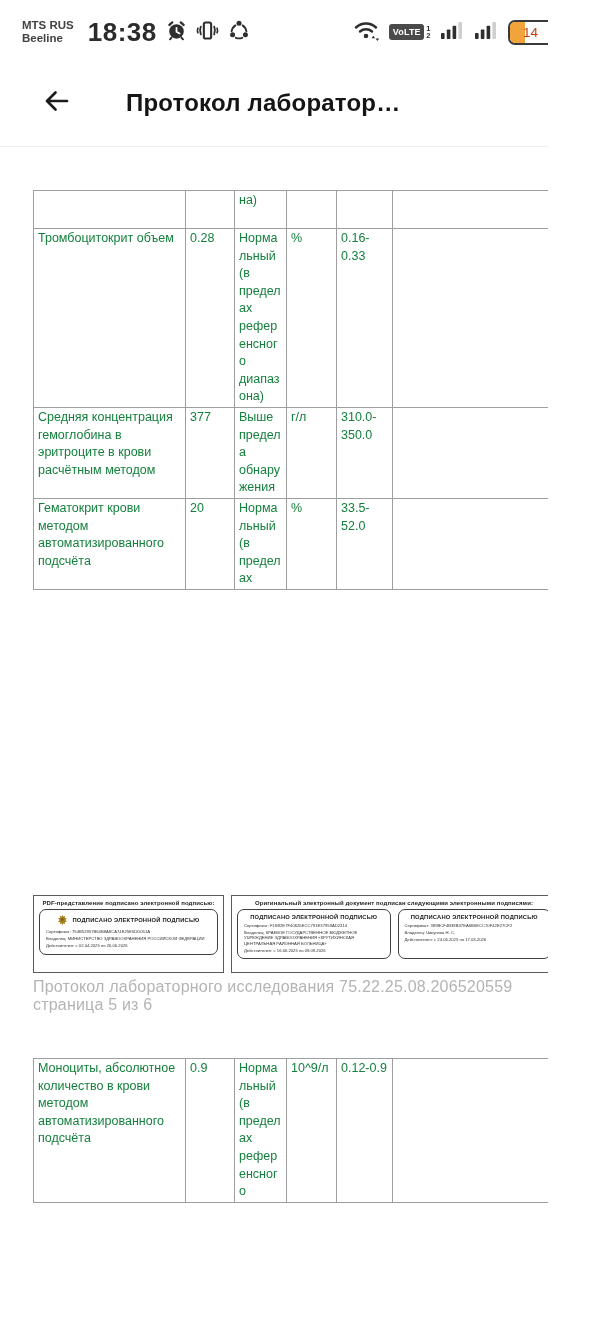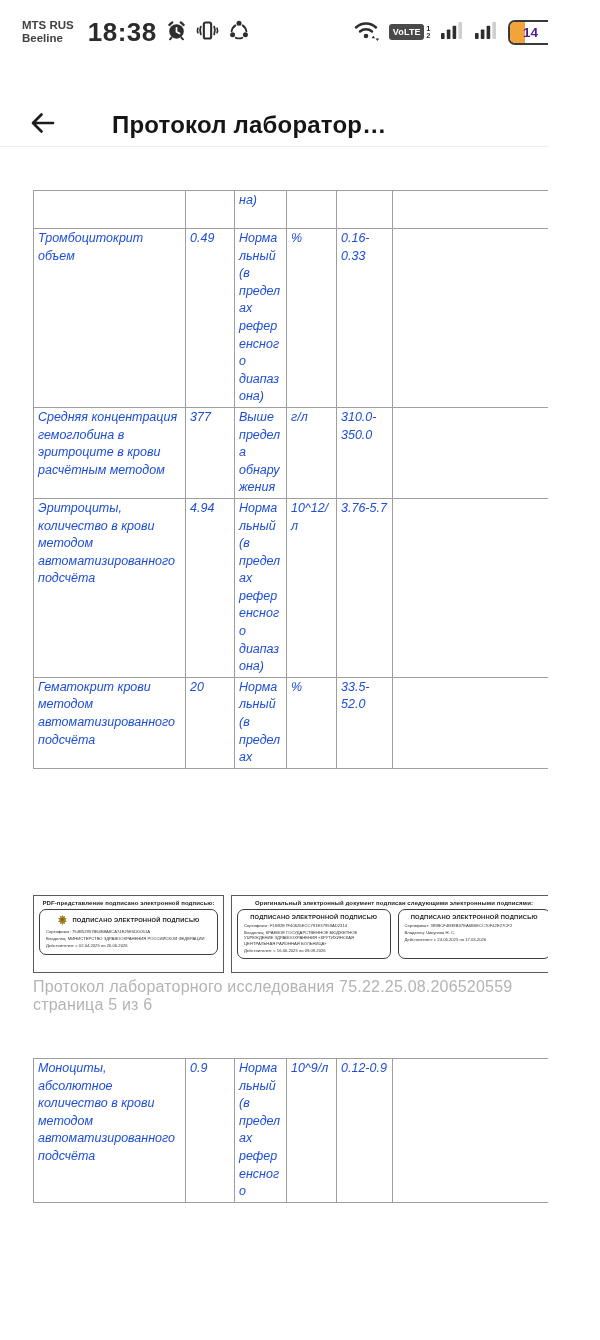--- a/index.html
+++ b/index.html
@@ -14,33 +14,33 @@
   .time{font-size:26px;font-weight:600;color:#2b2b2b;letter-spacing:.5px;margin:0 0 0 6px;}
   .sb-right{display:flex;align-items:center;gap:9px;}
   .volte-wrap{display:flex;align-items:center;gap:2px;}
   .volte-badge{background:#4a4a4a;color:#fff;font-size:9px;font-weight:700;
     padding:3px 3.5px;border-radius:3px;letter-spacing:.2px;}
   .volte-sims{display:flex;flex-direction:column;font-size:7.5px;font-weight:700;color:#2e2e2e;line-height:7.5px;}
   .battery-group{display:flex;align-items:center;}
   .battery{width:42px;height:21px;border:2px solid #3a3a3a;border-radius:7px;position:relative;
     display:inline-flex;align-items:center;justify-content:center;background:#fff;overflow:hidden;}
   .battery-fill{position:absolute;left:0;top:0;bottom:0;width:15px;background:#f2a33a;}
-  .battery-num{position:relative;font-size:13.5px;font-weight:700;color:#4c1d95;}
+  .battery-num{position:relative;font-size:13.5px;font-weight:400;color:#c2410c;}
   .battery-nub{width:3px;height:9px;background:#3a3a3a;border-radius:0 2px 2px 0;margin-left:1.5px;}
 
   
-  .app-header{position:absolute;top:90px;left:0;width:600px;height:70px;display:flex;
-    align-items:center;padding-left:24px;box-sizing:border-box;}
+  .app-header{position:absolute;top:68px;left:0;width:600px;height:70px;display:flex;
+    align-items:center;padding-left:38px;box-sizing:border-box;}
   .back-button{width:36px;height:36px;display:flex;align-items:center;justify-content:center;cursor:pointer;}
   .page-title{font-size:24px;font-weight:700;color:#151515;margin-left:52px;letter-spacing:.2px;}
   .header-divider{position:absolute;top:146px;left:0;width:600px;border-top:1px solid #ededed;}
 
   
   .doc{position:absolute;top:147px;left:0;right:0;bottom:0;}
-  .lab-table{border-collapse:collapse;table-layout:fixed;width:523px;font-size:12.5px;color:#1d4ed8;position:absolute;left:33px;font-style:italic;}
+  .lab-table{border-collapse:collapse;table-layout:fixed;width:523px;font-size:12.5px;color:#15803d;position:absolute;left:33px;}
   .lab-table td{border:1px solid #9e9e9e;vertical-align:top;padding:1px 3px 1px 4px;
     line-height:17.6px;overflow-wrap:anywhere;word-break:break-word;}
   .table-p5{top:43px;}
   .table-p6{top:911px;}
 
   
   .sig-area{position:absolute;top:748px;left:33px;width:524px;height:78px;display:flex;gap:7px;box-sizing:border-box;}
   .sig-box{border:1px solid #5a5a5a;background:#fff;box-sizing:border-box;padding:3px 5px 4px;}
   .sig-left{width:191px;}
   .sig-right{flex:1;}
@@ -170,40 +170,32 @@
         <tr style="height:38px">
           <td></td>
           <td></td>
           <td>на)</td>
           <td></td>
           <td></td>
           <td></td>
         </tr>
         <tr style="height:150px">
           <td>Тромбоцитокрит объем</td>
-          <td>0.49</td>
+          <td>0.28</td>
           <td>Нормальный (в пределах референсного диапазона)</td>
           <td>%</td>
           <td>0.16-0.33</td>
           <td></td>
         </tr>
         <tr style="height:86px">
           <td>Средняя концентрация гемоглобина в эритроците в крови расчётным методом</td>
           <td>377</td>
           <td>Выше предела обнаружения</td>
           <td>г/л</td>
           <td>310.0-350.0</td>
-          <td></td>
-        </tr>
-        <tr style="height:149px">
-          <td>Эритроциты, количество в крови методом автоматизированного подсчёта</td>
-          <td>4.94</td>
-          <td>Нормальный (в пределах референсного диапазона)</td>
-          <td>10^12/л</td>
-          <td>3.76-5.7</td>
           <td></td>
         </tr>
         <tr style="height:85px">
           <td>Гематокрит крови методом автоматизированного подсчёта</td>
           <td>20</td>
           <td>Нормальный (в пределах</td>
           <td>%</td>
           <td>33.5-52.0</td>
           <td></td>
         </tr>

